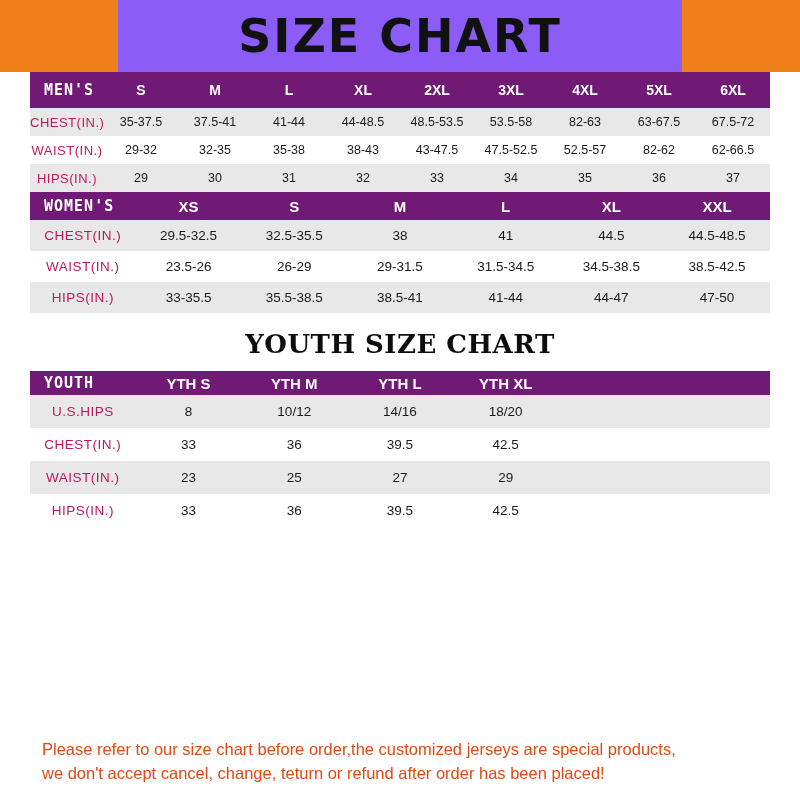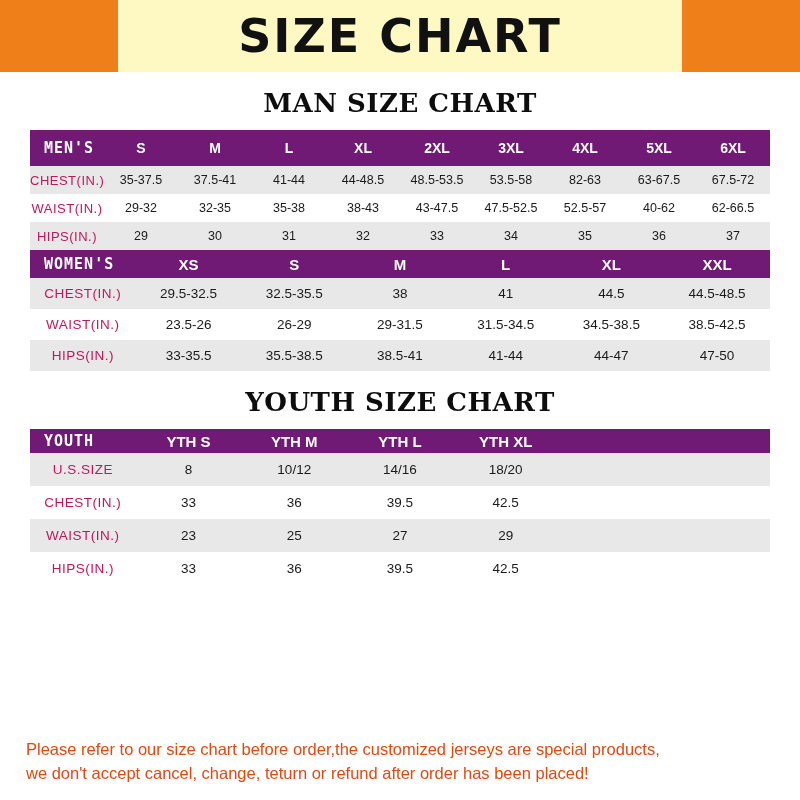--- a/index.html
+++ b/index.html
@@ -17,21 +17,21 @@
     position: relative;
     width: 800px;
     height: 800px;
     background: #ffffff;
     box-sizing: border-box;
   }
   
   .banner {
     position: relative;
     height: 72px;
-    background: #fef9c3;
+    background: #8b5cf6;
     display: flex;
     align-items: center;
     justify-content: center;
   }
   .banner-left, .banner-right {
     position: absolute;
     top: 0;
     height: 72px;
     width: 118px;
     background: #ef7f18;
@@ -102,41 +102,40 @@
   #women-table th, #women-table td { font-size: 13.5px; height: 31px; }
   #women-table thead th { font-size: 15px; height: 28px; }
   #youth-table th, #youth-table td { font-size: 13.5px; height: 33px; }
   #youth-table thead th { font-size: 15px; height: 24px; }
   
   .note {
     position: absolute;
     left: 0;
     right: 0;
     bottom: 14px;
-    padding: 0 26px;
+    padding: 0 42px;
     box-sizing: border-box;
     color: #e04a12;
     font-size: 16.5px;
     line-height: 1.45;
     text-align: left;
   }
   .note-line { display: block; }
 </style>
 </head>
 <body>
 
 <div class="page">
 
   <div class="banner">
     <div class="banner-left"></div>
     <div class="banner-right"></div>
     <div class="banner-title">SIZE CHART</div>
   </div>
 
-  <div class="section-title">MAN SIZE CHART</div>
   <div class="table-wrap">
     <table class="size" id="men-table">
       <thead>
         <tr>
           <th class="rowlabel">MEN'S</th>
           <th>S</th>
           <th>M</th>
           <th>L</th>
           <th>XL</th>
           <th>2XL</th>
@@ -161,21 +160,21 @@
         </tr>
         <tr class="even">
           <td class="rowlabel">WAIST(IN.)</td>
           <td>29-32</td>
           <td>32-35</td>
           <td>35-38</td>
           <td>38-43</td>
           <td>43-47.5</td>
           <td>47.5-52.5</td>
           <td>52.5-57</td>
-          <td>40-62</td>
+          <td>82-62</td>
           <td>62-66.5</td>
         </tr>
         <tr class="odd">
           <td class="rowlabel">HIPS(IN.)</td>
           <td>29</td>
           <td>30</td>
           <td>31</td>
           <td>32</td>
           <td>33</td>
           <td>34</td>
@@ -241,21 +240,21 @@
           <th>YTH S</th>
           <th>YTH M</th>
           <th>YTH L</th>
           <th>YTH XL</th>
           <th></th>
           <th></th>
         </tr>
       </thead>
       <tbody>
         <tr class="odd">
-          <td class="rowlabel">U.S.SIZE</td>
+          <td class="rowlabel">U.S.HIPS</td>
           <td>8</td>
           <td>10/12</td>
           <td>14/16</td>
           <td>18/20</td>
           <td></td>
           <td></td>
         </tr>
         <tr class="even">
           <td class="rowlabel">CHEST(IN.)</td>
           <td>33</td>

